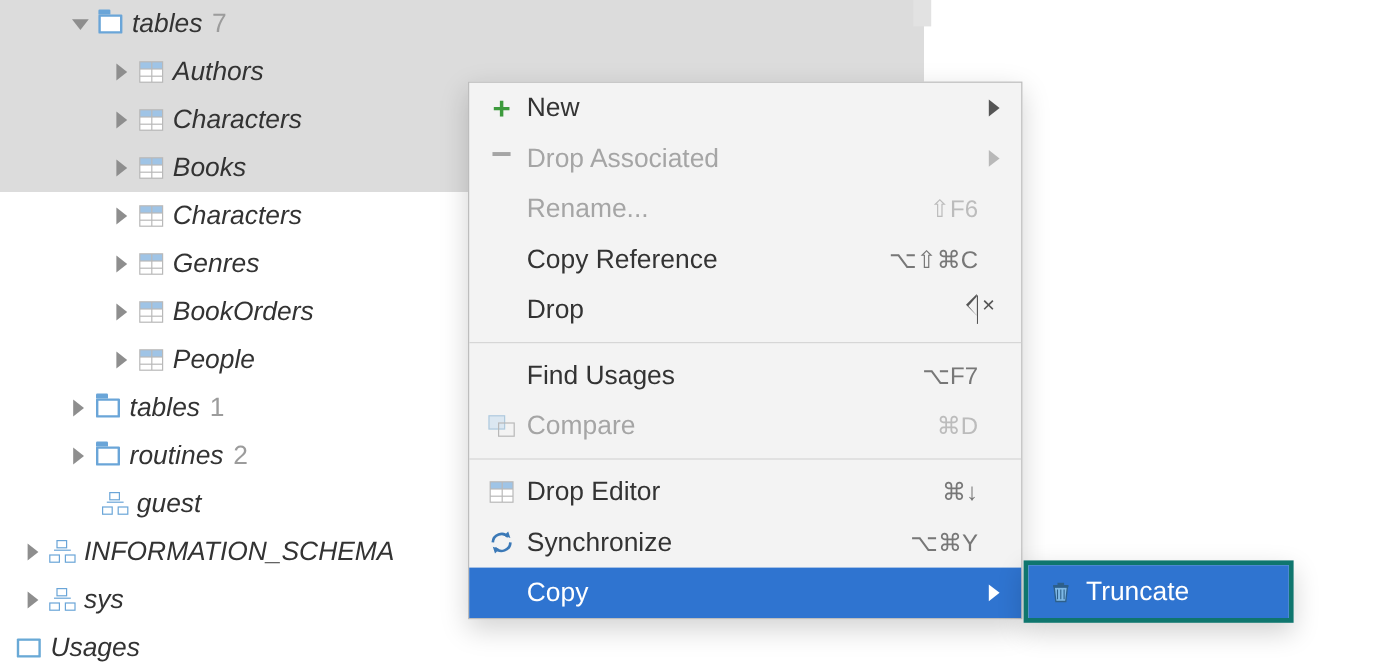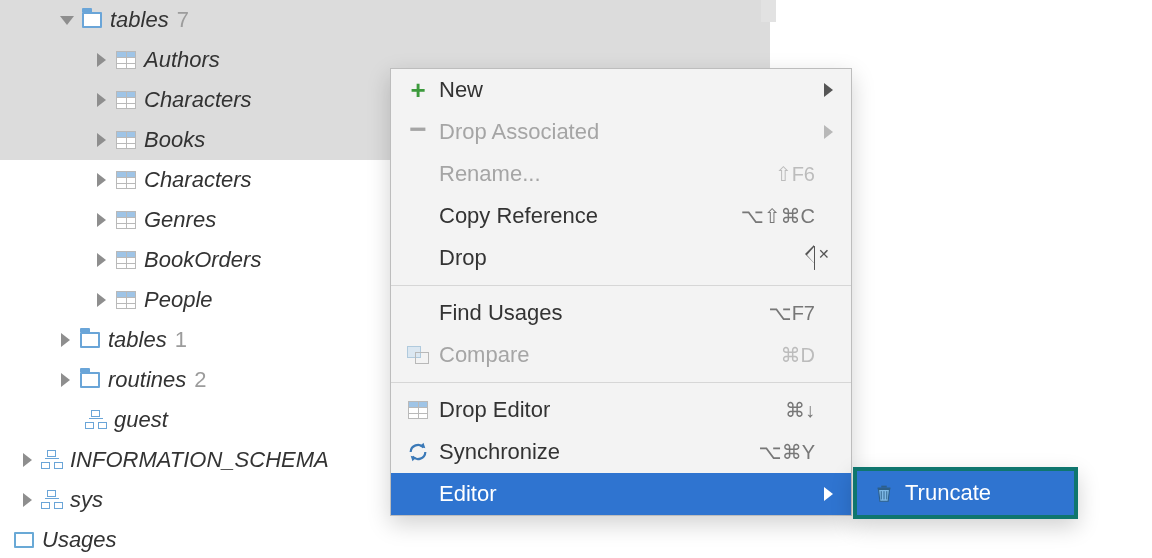--- a/index.html
+++ b/index.html
@@ -479,21 +479,21 @@
           </svg>
       </span>
     </span>
     <span class="mi-label">Synchronize</span>
     <span class="mi-accel">⌥⌘Y</span>
     <span class="mi-sub"></span>
   </div>
 
   <div class="ctx-item hl">
     <span class="mi-icon"></span>
-    <span class="mi-label">Editor</span>
+    <span class="mi-label">Copy</span>
     <span class="mi-accel"></span>
     <span class="mi-sub">
         <span class="tri-sub"></span>
       </span>
   </div>
 
 </div>
 
 <div class="subctx">
   <div class="ctx-item hl" style="height:44px">

